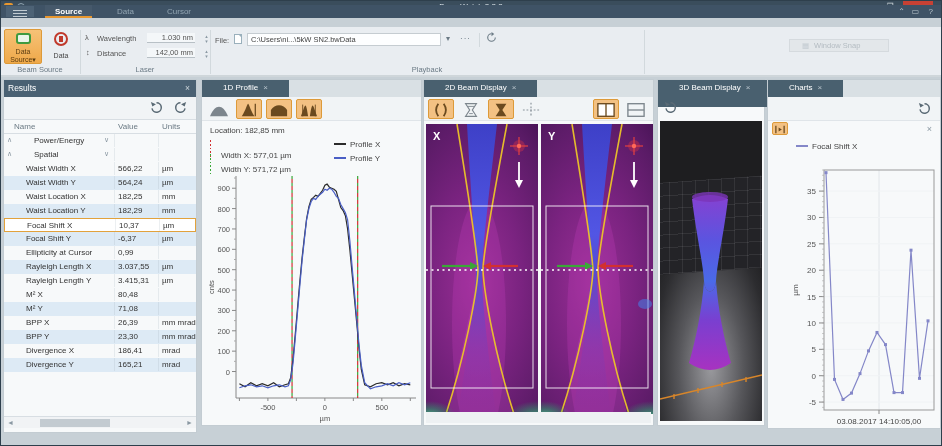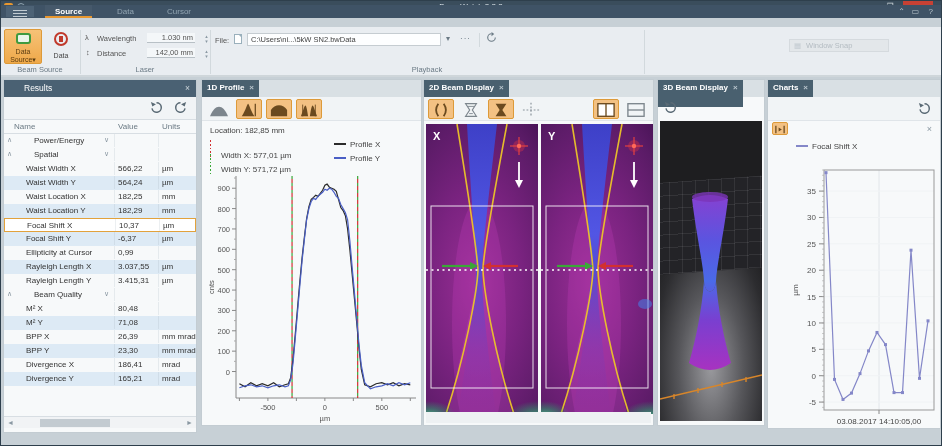--- a/index.html
+++ b/index.html
@@ -38,34 +38,34 @@
   .btn-data .lbl{font-size:7px;color:#444;line-height:9px;margin-top:1px;}
   .laser-row{position:absolute;left:84px;width:124px;height:13px;font-size:7.5px;color:#555;}
   .laser-row .lab{position:absolute;left:12px;top:2px;}
   .laser-row .val{position:absolute;left:62px;top:1px;width:48px;text-align:right;border-bottom:1px solid #b8c0c6;background:#f4f7f9;padding-right:2px;}
   .spin{position:absolute;right:-12px;top:0px;width:9px;font-size:5px;line-height:5px;color:#8a98a2;text-align:center;}
   .file-lab{position:absolute;left:214px;top:9px;font-size:7.5px;color:#555;}
   .docicon{position:absolute;left:233px;top:7px;width:8px;height:10px;background:#fff;border:1px solid #9ab0bc;}
   .docicon:before{content:"";position:absolute;right:-1px;top:-1px;border:2px solid #9ab0bc;border-left-color:transparent;border-bottom-color:transparent;}
   .file-box{position:absolute;left:246px;top:6px;width:194px;height:13px;background:#fdfeff;border:1px solid #c5ccd1;font-size:7.5px;color:#444;padding:1px 3px;white-space:nowrap;overflow:hidden;}
   .pb-ico{position:absolute;top:7px;font-size:8px;color:#6b7a85;}
-  .win-snap{position:absolute;left:788px;top:12px;width:100px;height:13px;background:#e3e7ea;border:1px solid #d5dade;font-size:7.5px;color:#b4bcc2;padding:1px 4px;}
+  .win-snap{position:absolute;left:788px;top:12px;width:100px;height:13px;background:#e3e7ea;border:1px solid #d5dade;font-size:7.5px;color:#b4bcc2;padding:1px 12px;}
   .win-snap .mg{margin-right:5px;color:#c3cbd1;}
   
   .panel{position:absolute;background:#f7f9fa;border:1px solid #c3ccd2;}
   .ptabstrip{position:absolute;left:0;top:0;right:0;height:17px;background:#d9e0e4;}
-  .ptab{position:absolute;left:0;top:0;height:27px;background:#49606f;color:#fff;font-size:8px;line-height:16px;padding:0 5px;white-space:nowrap;font-weight:bold;}
+  .ptab{position:absolute;left:0;top:0;height:27px;background:#49606f;color:#fff;font-size:8px;line-height:16px;padding:0 21px;white-space:nowrap;}
   .ptab .x{color:#b8c4cc;margin-left:5px;font-size:8px;}
   .ptab.orange{border-bottom:2px solid #e8972e;}
   .ptoolbar{position:absolute;left:0;top:17px;right:0;height:24px;background:#f1f4f6;border-bottom:1px solid #e0e5e9;}
   .tbico{position:absolute;top:2px;width:26px;height:20px;border-radius:2px;padding:1px 0 0 0;}
   .tbico.on{background:#f3c183;border:1px solid #dd9a39;}
   .tbico.off{background:transparent;border:1px solid transparent;}
   
-  .res-head{position:absolute;left:0;top:0;right:0;height:29px;background:#4a6173;color:#fff;font-size:8.5px;line-height:16px;padding:0 20px;}
+  .res-head{position:absolute;left:0;top:0;right:0;height:29px;background:#4a6173;color:#fff;font-size:8.5px;line-height:16px;padding:0 4px;}
   .res-head .x{position:absolute;right:6px;color:#cdd6db;}
   .res-tools{position:absolute;left:0;top:17px;right:0;height:22px;background:#f1f4f6;}
   .res-tools svg{position:absolute;top:3px;}
   .res-cols{position:absolute;left:0;top:39px;right:0;height:15px;border-top:1px solid #d8dee3;border-bottom:1px solid #d8dee3;font-size:8px;color:#6b7a84;}
   .res-cols span{position:absolute;top:2px;}
   .res-rows{position:absolute;left:0;top:54px;right:0;}
   .rrow{position:relative;height:14px;font-size:8px;color:#333;border-bottom:1px solid transparent;}
   .rrow.alt{background:#ddeaf5;}
   .rrow.hl{border:1px solid #e2a23c;background:#fff;}
   .rrow .nm{position:absolute;left:22px;top:2px;}
@@ -269,27 +269,20 @@
           <span class="nm">Rayleigh Length X</span>
           <span class="vl">3.037,55</span>
           <span class="un">µm</span>
           <span class="cellsep" style="left: 110px;"></span>
           <span class="cellsep" style="left: 154px;"></span>
         </div>
         <div class="rrow">
           <span class="nm">Rayleigh Length Y</span>
           <span class="vl">3.415,31</span>
           <span class="un">µm</span>
-          <span class="cellsep" style="left: 110px;"></span>
-          <span class="cellsep" style="left: 154px;"></span>
-        </div>
-        <div class="rrow grp">
-          <span class="chev">∧</span>
-          <span class="chev2">∨</span>
-          <span class="nm">Beam Quality</span>
           <span class="cellsep" style="left: 110px;"></span>
           <span class="cellsep" style="left: 154px;"></span>
         </div>
         <div class="rrow">
           <span class="nm">M² X</span>
           <span class="vl">80,48</span>
           <span class="un"></span>
           <span class="cellsep" style="left: 110px;"></span>
           <span class="cellsep" style="left: 154px;"></span>
         </div>

